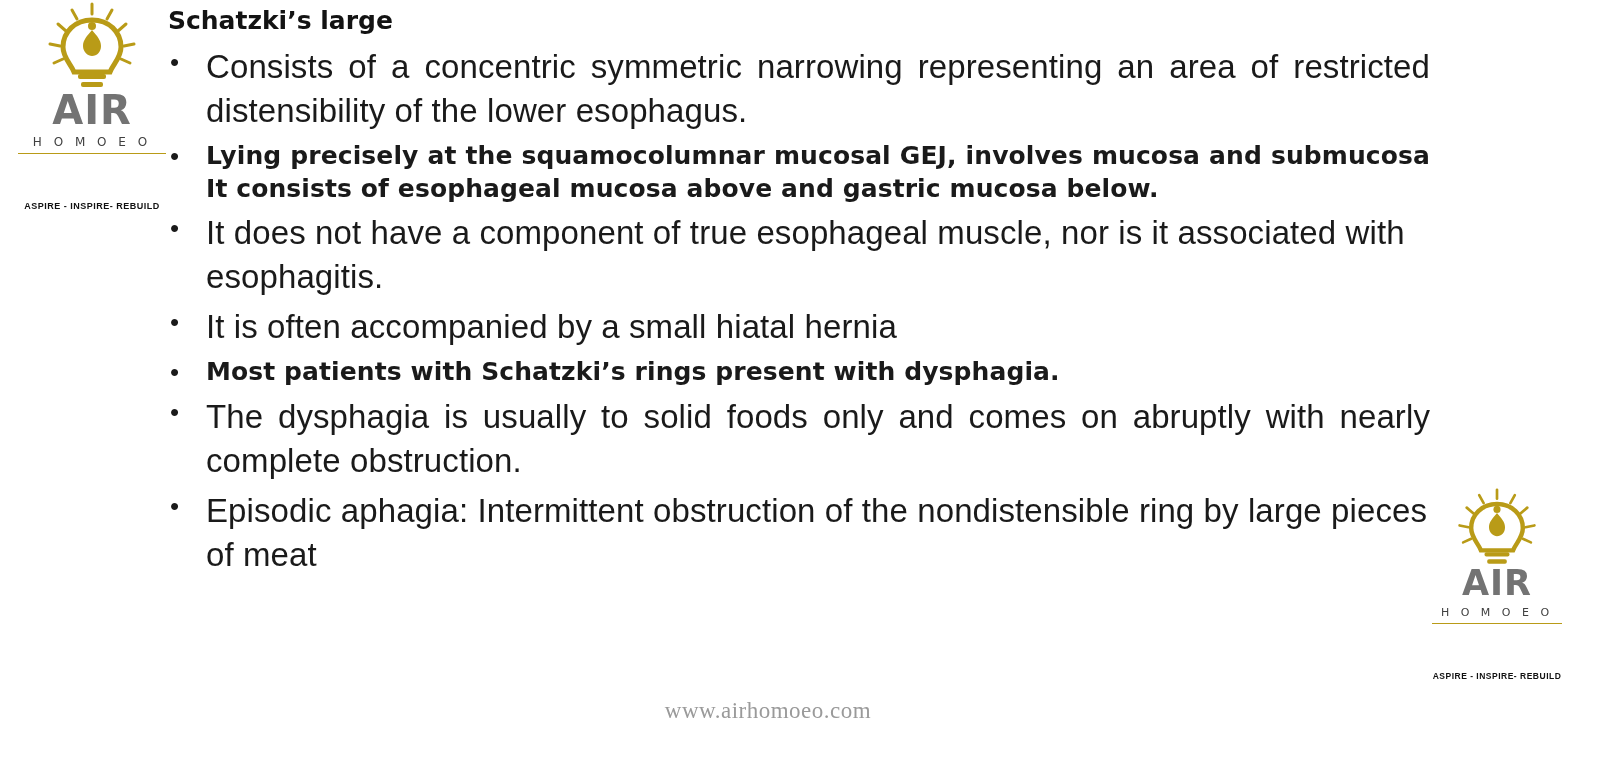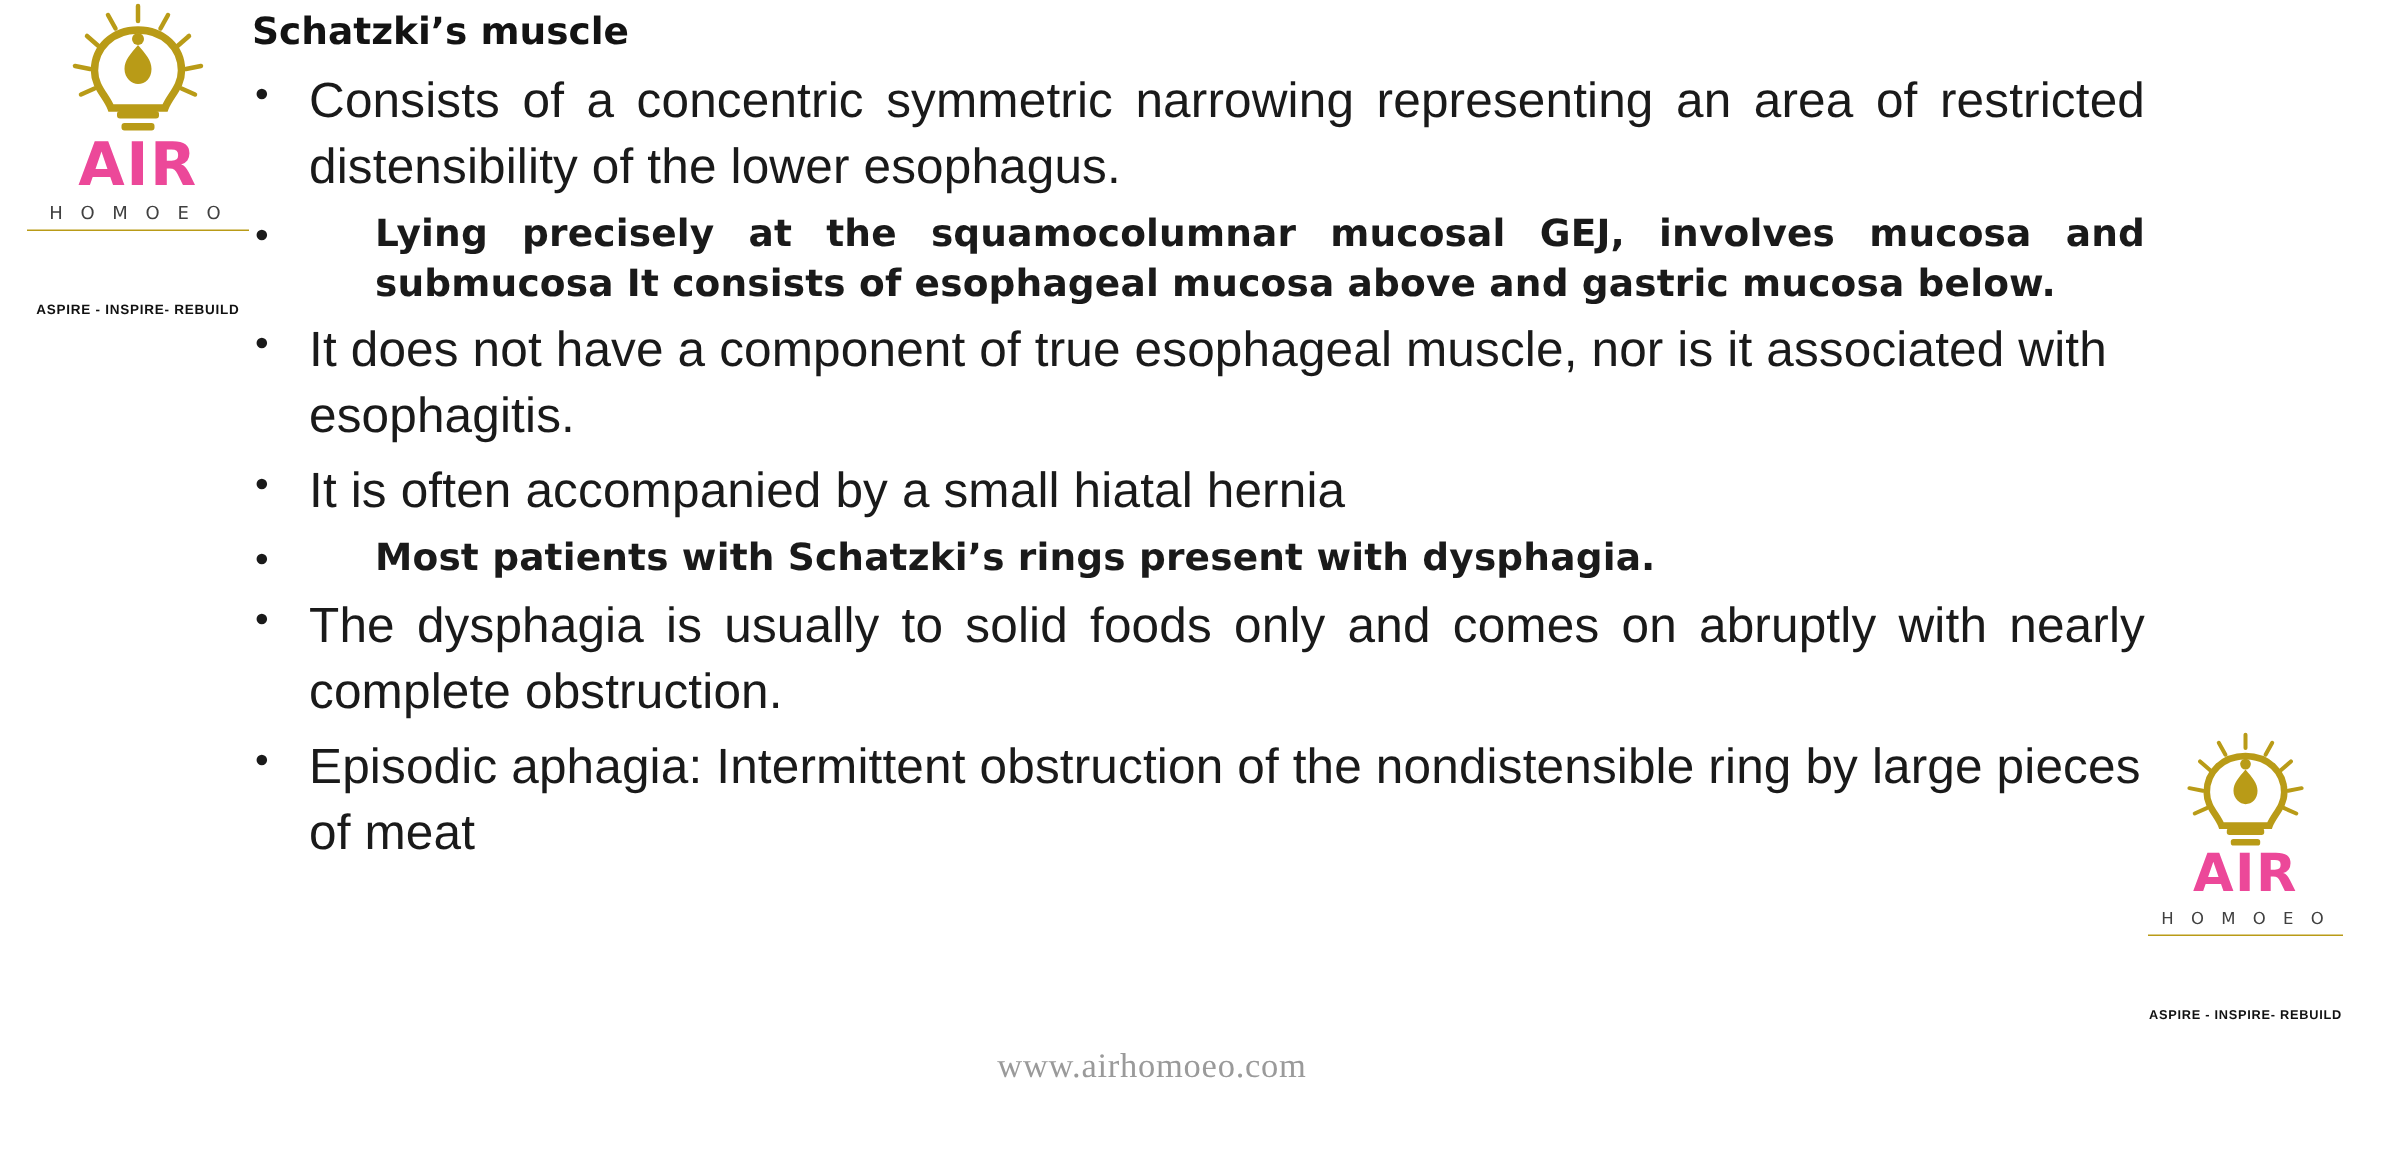--- a/index.html
+++ b/index.html
@@ -40,21 +40,21 @@
     display: flex;
     align-items: center;
     justify-content: center;
   }
   .logo-top .bulb-wrap { height: 92px; }
   .logo-bottom .bulb-wrap { height: 82px; }
 
   .logo-word {
     font-family: "DejaVu Sans", sans-serif;
     font-weight: bold;
-    color: #ec4899;
+    color: #737373;
     letter-spacing: 1px;
     line-height: 1;
   }
   .logo-top .logo-word { font-size: 40px; margin-top: -4px; }
   .logo-bottom .logo-word { font-size: 35px; margin-top: -4px; }
 
   .logo-sub {
     font-family: "DejaVu Sans", sans-serif;
     color: #404040;
     letter-spacing: 4px;
@@ -115,21 +115,20 @@
     font-size: 33px;
     line-height: 1.33;
     color: #1a1a1a;
     text-align: justify;
     letter-spacing: 0.1px;
   }
   .bullet-text.bold {
     font-weight: bold;
     font-family: "DejaVu Sans", sans-serif;
     font-size: 25px;
-    margin-left: 44px;
   }
   .bullet-text.nojustify { text-align: left; }
 
   .footer {
     position: absolute;
     left: 0;
     top: 698px;
     width: 1536px;
     text-align: center;
     font-family: "Liberation Serif", serif;
@@ -163,21 +162,21 @@
     </svg>
   </div>
   <div class="logo-word">AIR</div>
   <div class="logo-sub">H O M O E O</div>
   <div class="logo-rule"></div>
   <div class="logo-tag">ASPIRE - INSPIRE- REBUILD</div>
 </div>
 
 <div class="content">
 
-  <div class="heading">Schatzki’s muscle</div>
+  <div class="heading">Schatzki’s large</div>
 
   <div class="bullet-row">
     <div class="bullet-dot">•</div>
     <div class="bullet-text">Consists of a concentric symmetric narrowing representing an area of restricted distensibility of the lower esophagus.</div>
   </div>
 
   <div class="bullet-row">
     <div class="bullet-dot">•</div>
     <div class="bullet-text bold">Lying precisely at the squamocolumnar mucosal GEJ, involves mucosa and submucosa It consists of esophageal mucosa above and gastric mucosa below.</div>
   </div>

